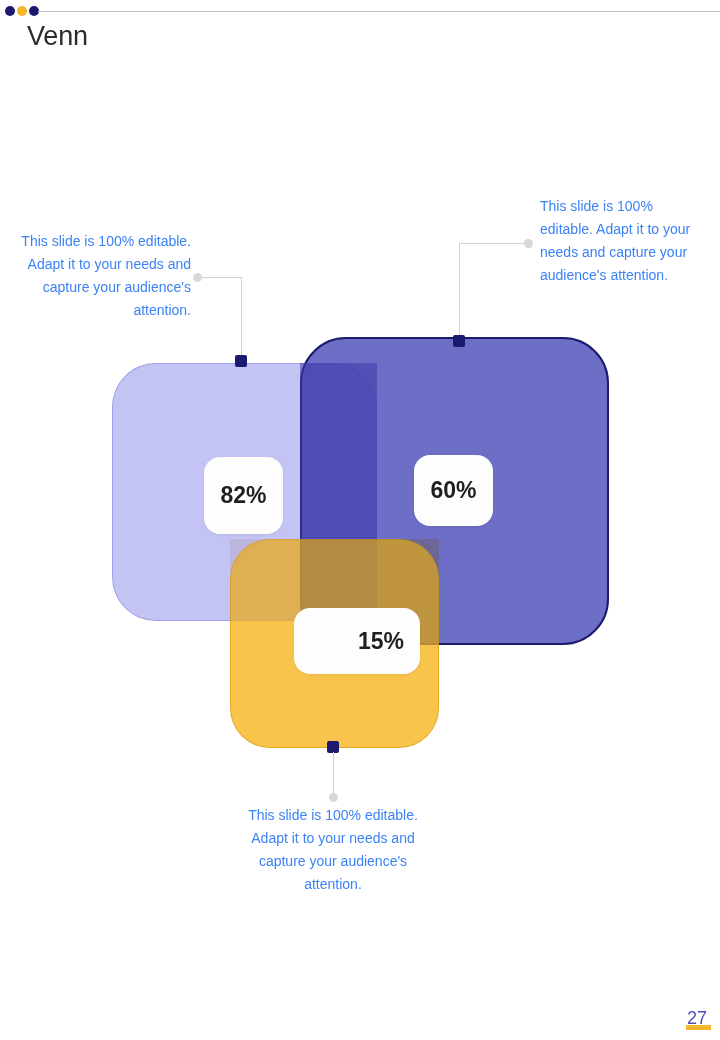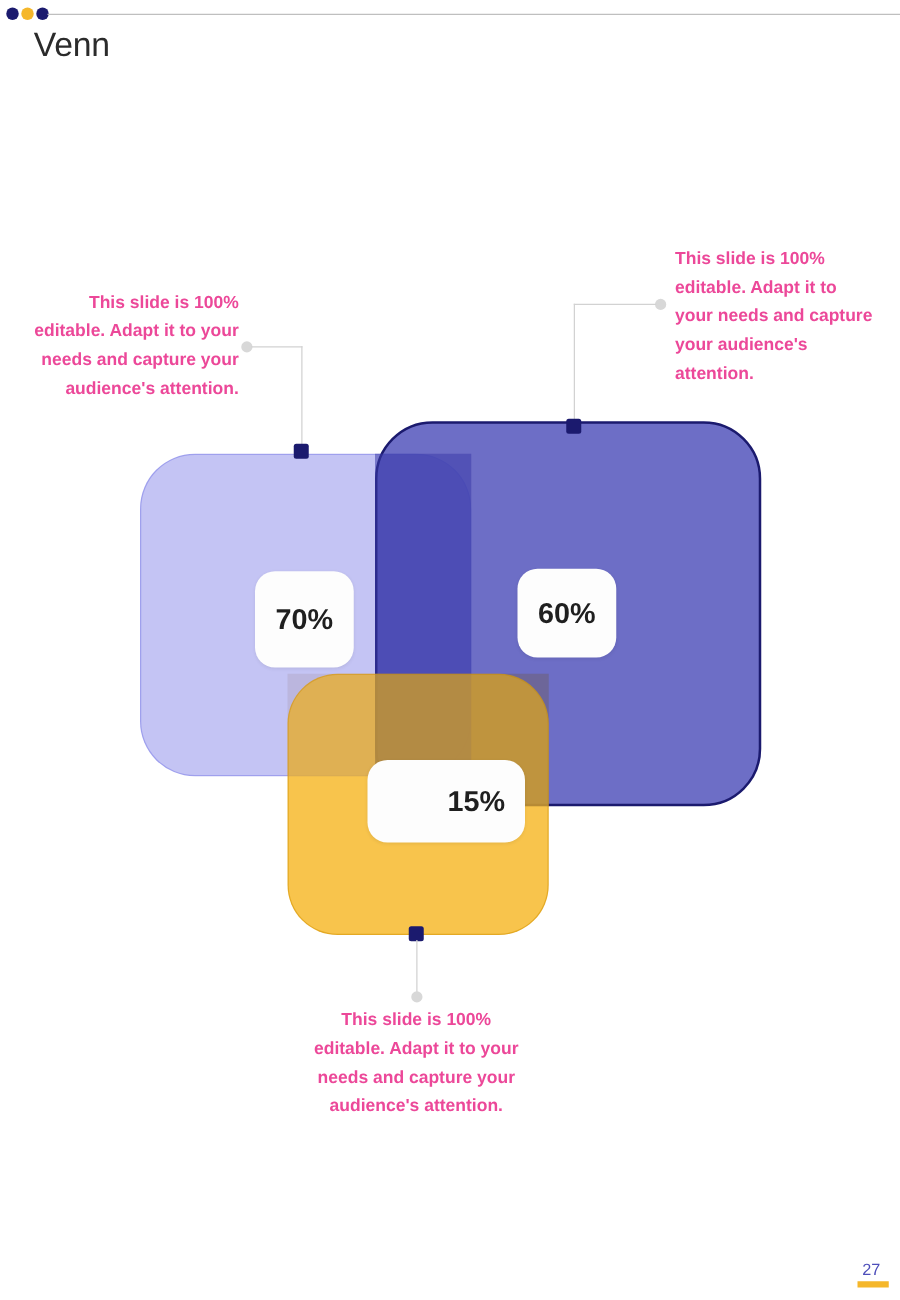--- a/index.html
+++ b/index.html
@@ -179,22 +179,21 @@
   
   .c3-sq   { left: 327px; top: 741px; }
   .c3-v    { left: 333px; top: 752px; width: 1px; height: 45px; }
   .c3-dot  { left: 329px; top: 793px; }
 
   
   .caption {
     position: absolute;
     font-size: 14px;
     line-height: 23px;
-    color: #ec4899;
-    font-weight: bold;
+    color: #3b82f6;
   }
   .cap-left {
     left: 16px;
     top: 230px;
     width: 175px;
     text-align: right;
   }
   .cap-right {
     left: 540px;
     top: 195px;
@@ -208,21 +207,21 @@
     text-align: center;
   }
 
   
   .page-num {
     position: absolute;
     left: 686px;
     top: 1008px;
     width: 22px;
     text-align: center;
-    font-size: 13px;
+    font-size: 18px;
     color: #4d4eba;
   }
   .page-bar {
     position: absolute;
     left: 686px;
     top: 1025px;
     width: 25px;
     height: 5px;
     background: #f5b72b;
   }
@@ -245,21 +244,21 @@
 
     <div class="shape shape-light"></div>
     <div class="shape shape-dark"></div>
 
     <div class="overlap ov-light-dark"></div>
 
     <div class="shape shape-yellow"></div>
     <div class="overlap ov-yellow-light"></div>
     <div class="overlap ov-yellow-dark"></div>
 
-    <div class="chip chip-a">70%</div>
+    <div class="chip chip-a">82%</div>
     <div class="chip chip-b">60%</div>
     <div class="chip chip-c">15%</div>
 
     <span class="conn-dot c1-dot"></span>
     <span class="conn-line c1-h"></span>
     <span class="conn-line c1-v"></span>
     <span class="conn-sq c1-sq"></span>
 
     <span class="conn-dot c2-dot"></span>
     <span class="conn-line c2-h"></span>

